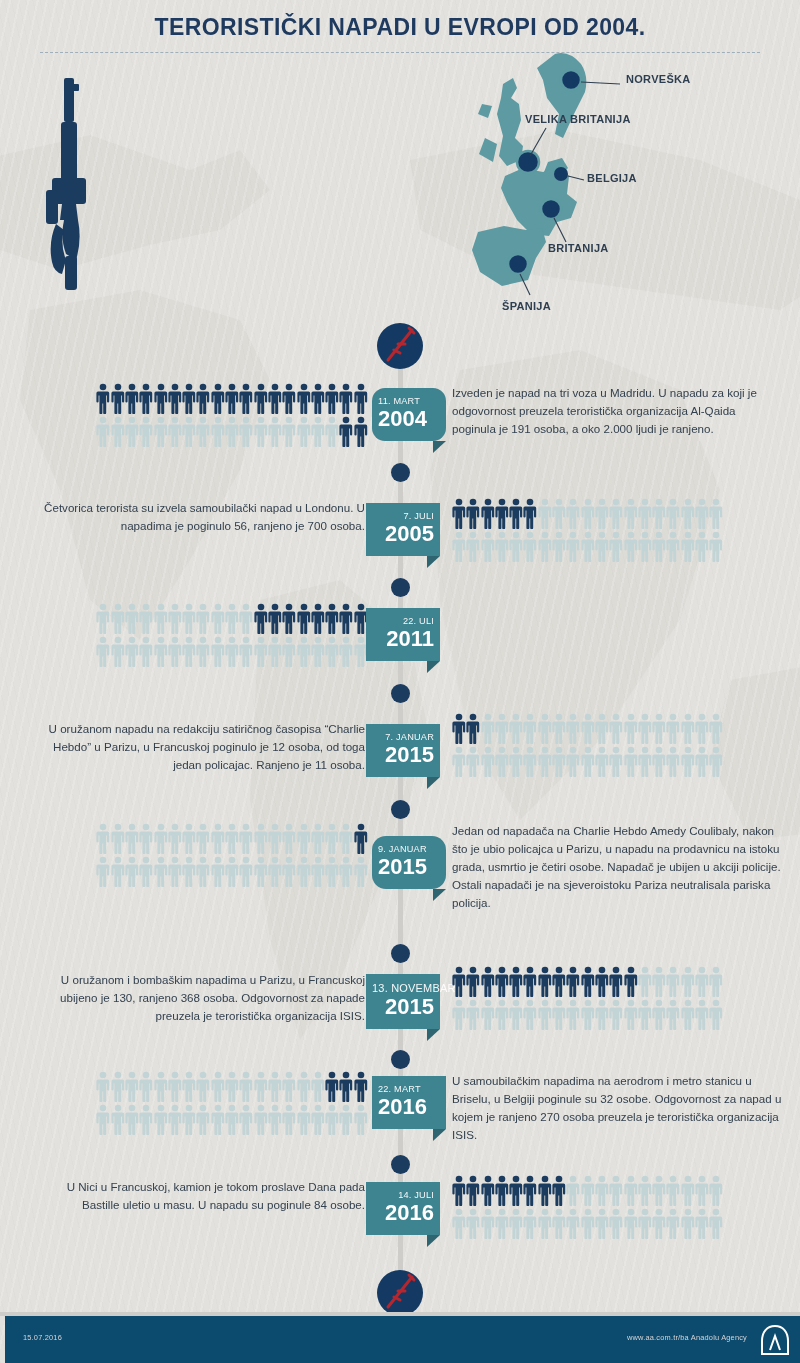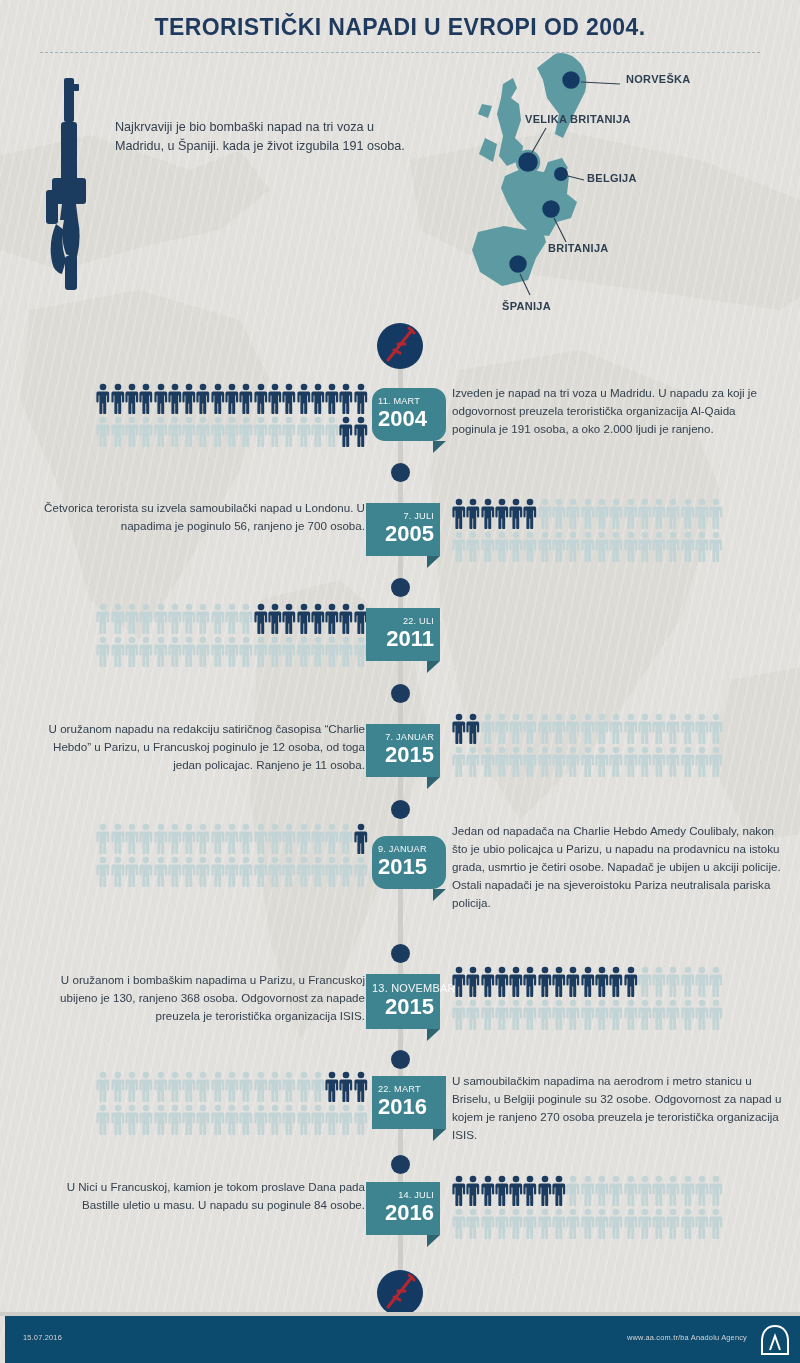--- a/index.html
+++ b/index.html
@@ -107,21 +107,20 @@
       <path d="M28 130 h14 l2 16 h-18 z"></path>
       <rect x="12" y="116" width="12" height="34" rx="3"></rect>
       <path d="M30 146 q-4 18 2 34 l10 6 q6 -20 2 -40 z"></path>
       <path d="M22 150 q-8 18 -4 38 q2 10 10 12 l4 -14 q-6 -16 -2 -30 z"></path>
       <rect x="31" y="182" width="12" height="34" rx="3"></rect>
     </g>
   </svg>
 </div>
 
 <div class="intro">
-  <p>Najkrvaviji je bio bombaški napad na tri voza u Madridu, u Španiji. kada je život izgubila 191 osoba.</p>
 </div>
 
 <div class="map">
   <svg viewBox="0 0 350 270" xmlns="http://www.w3.org/2000/svg">
 
     <g fill="#5d9aa2">
       <path d="M105 2 q14 -4 26 10 q8 12 4 28 l-12 24 l-10 22 l-8 -4 l4 -20 l-12 -16 l-4 -18 l-6 -12 z"></path>
       <path d="M53 32 l10 -6 l4 10 l-6 10 l8 6 l2 16 l-6 18 l8 8 l-2 14 l-14 6 l-8 -10 l4 -20 l-6 -22 l4 -16 z
                M32 52 l10 2 l-4 12 l-10 -4 z
                M35 86 l12 6 l-4 18 l-14 -8 z"></path>

